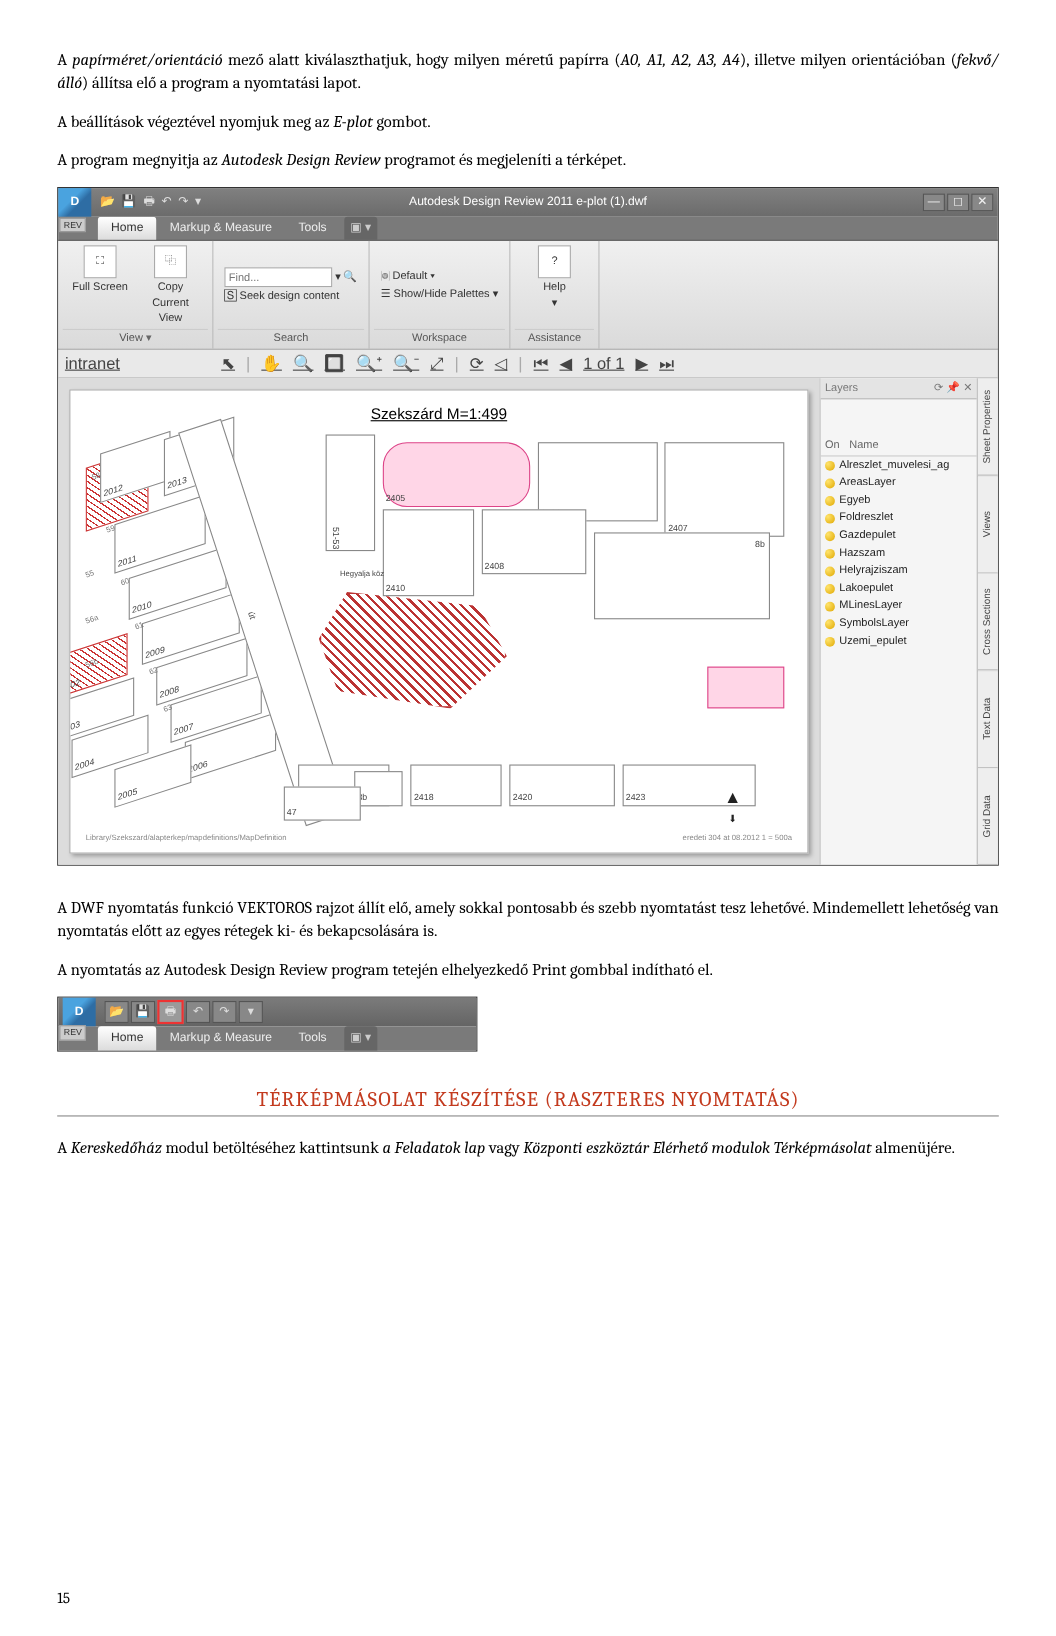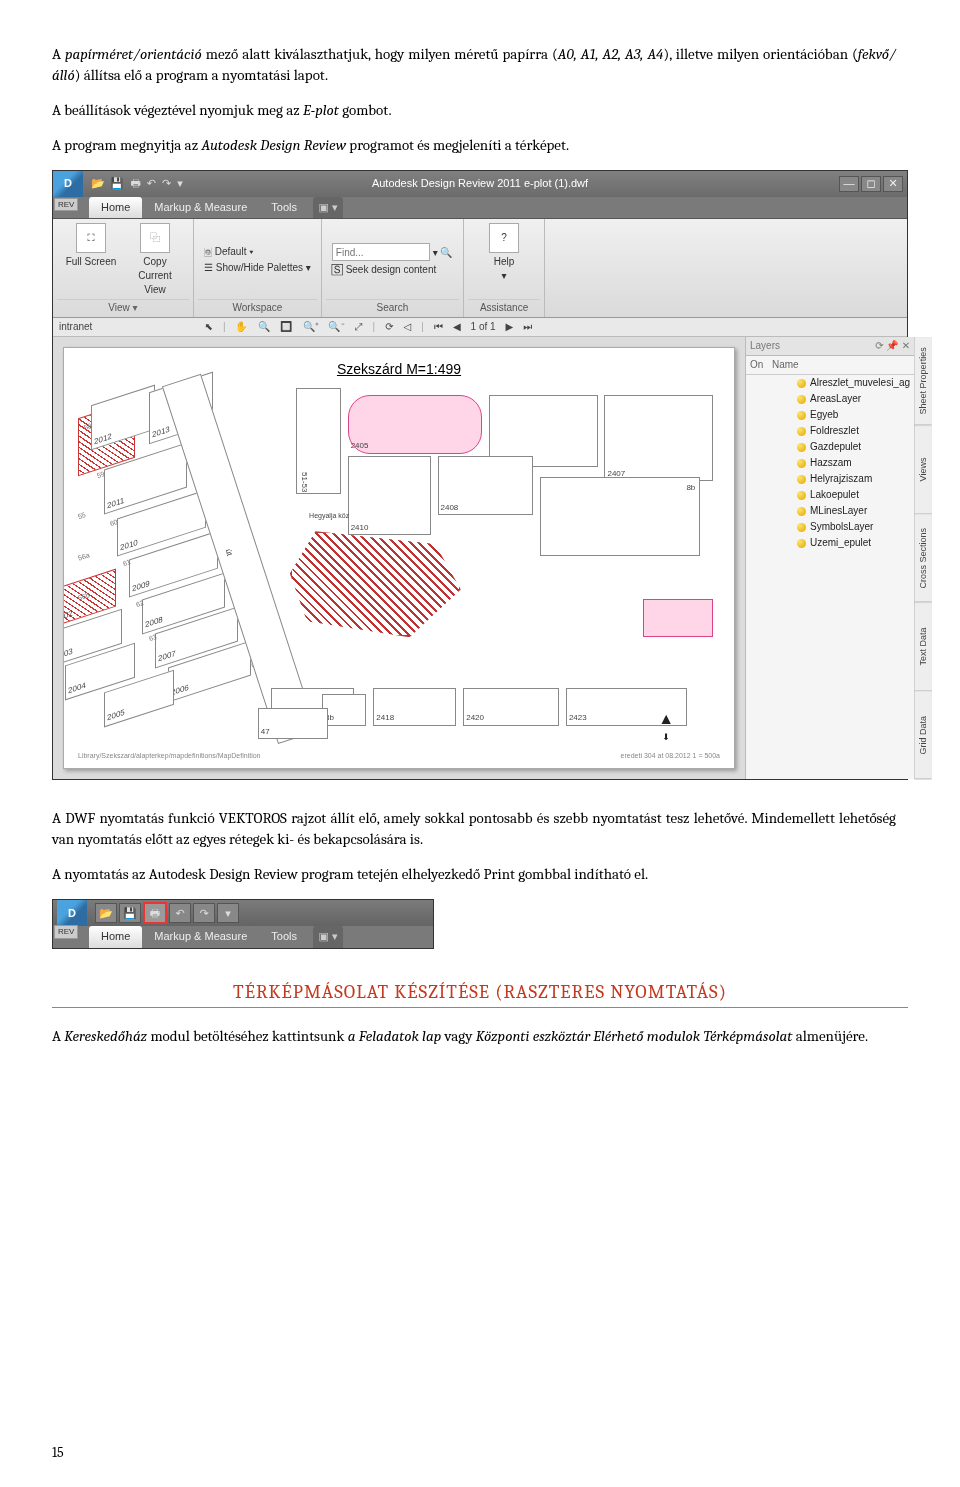--- a/index.html
+++ b/index.html
@@ -7,21 +7,21 @@
     font-size: 15px;
     line-height: 1.4;
     color: #000;
     background: #fff;
     margin: 0;
     padding: 44px 52px;
     width: 960px;
     box-sizing: border-box;
   }
   p {
-    margin: 0 12px 14px 0;
+    margin: 0 0 14px 0;
     text-align: justify;
   }
   em { font-style: italic; }
   .screenshot {
     margin: 10px 0 28px 0;
     border: 1px solid #333;
     background: #f4f4f4;
     font-family: Tahoma, Arial, sans-serif;
     font-size: 11px;
     color: #222;
@@ -108,21 +108,21 @@
     border-top:1px solid #ccc; width:100%; text-align:center;
   }
   .adr-drop::after { content:" ▾"; color:#666; }
   .adr-search-input {
     width:90px; height:16px; border:1px solid #aaa; font-size:10px;
     padding:0 3px; color:#666; background:#fff;
   }
   .adr-toolbar {
     background:#e9e9e9; border-bottom:1px solid #bbb;
     display:flex; align-items:flex-start; padding:2px 6px; gap:10px;
-    font-size:10px; color:#444;
+    font-size:15px; color:#444;text-decoration:underline;
   }
   .adr-toolbar .sep { color:#aaa; }
   .adr-canvas-wrap {
     display:flex; background:#e0e0e0;
   }
   .adr-canvas {
     flex:1; background:#dcdcdc; padding:10px;
   }
   .adr-paper {
     background:#fff; border:1px solid #aaa; box-shadow:2px 2px 4px rgba(0,0,0,.3);
@@ -169,25 +169,25 @@
   }
   .adr-layers {
     flex:1; background:#f5f5f5; border-left:1px solid #bbb;
     font-size:10px;
   }
   .adr-layers-head {
     background:#e4e4e4; padding:2px 4px; border-bottom:1px solid #bbb;
     display:flex; justify-content:space-between; color:#777;
   }
   .adr-layers-cols {
-    display:flex; padding:2px 4px; border-bottom:1px solid #ccc; color:#666;
+    display:flex; padding:2px 4px; border-bottom:1px solid #ccc; color:#666;margin-top:33px;
   }
   .adr-layers-list { }
   .adr-layer-row {
-    display:flex; align-items:center; padding:1px 4px; gap:4px;margin-left:47px;
+    display:flex; align-items:center; padding:1px 4px; gap:4px;
   }
   .bulb {
     width:9px; height:9px; border-radius:50%;
     background:radial-gradient(circle at 30% 30%,#ffe36b,#e0a800);
     flex:none;
   }
   .adr-sidetabs {
     width:18px; background:#e4e4e4; border-left:1px solid #bbb;
     display:flex; flex-direction:column;
   }
@@ -303,39 +303,39 @@
           <span style="white-space:pre-line">Copy Current
 View</span>
         </div>
       </div>
       <div class="adr-group-label adr-drop">View</div>
     </div>
 
     <div class="adr-group">
       <div class="adr-group-body">
         <div class="adr-smallrow" style="color:#333;">
-          <span>🀙 <span>Default</span> ▾</span>
-          <span>☰ <span>Show/Hide Palettes</span> ▾</span>
-        </div>
-      </div>
-      <div class="adr-group-label">Workspace</div>
-    </div>
-
-    <div class="adr-group">
-      <div class="adr-group-body">
-        <div class="adr-smallrow" style="color:#333;">
           <span>
             <input class="adr-search-input" placeholder="Find..." style=""> 
             <span>▾</span>
             <span>🔍</span>
           </span>
           <span>🅂 <span>Seek design content</span></span>
         </div>
       </div>
       <div class="adr-group-label">Search</div>
+    </div>
+
+    <div class="adr-group">
+      <div class="adr-group-body">
+        <div class="adr-smallrow" style="color:#333;">
+          <span>🀙 <span>Default</span> ▾</span>
+          <span>☰ <span>Show/Hide Palettes</span> ▾</span>
+        </div>
+      </div>
+      <div class="adr-group-label">Workspace</div>
     </div>
 
     <div class="adr-group">
       <div class="adr-group-body">
         <div class="adr-btn-lg">
           <div class="ico">?</div>
           <span>Help</span>
           <span>▾</span>
         </div>
       </div>

